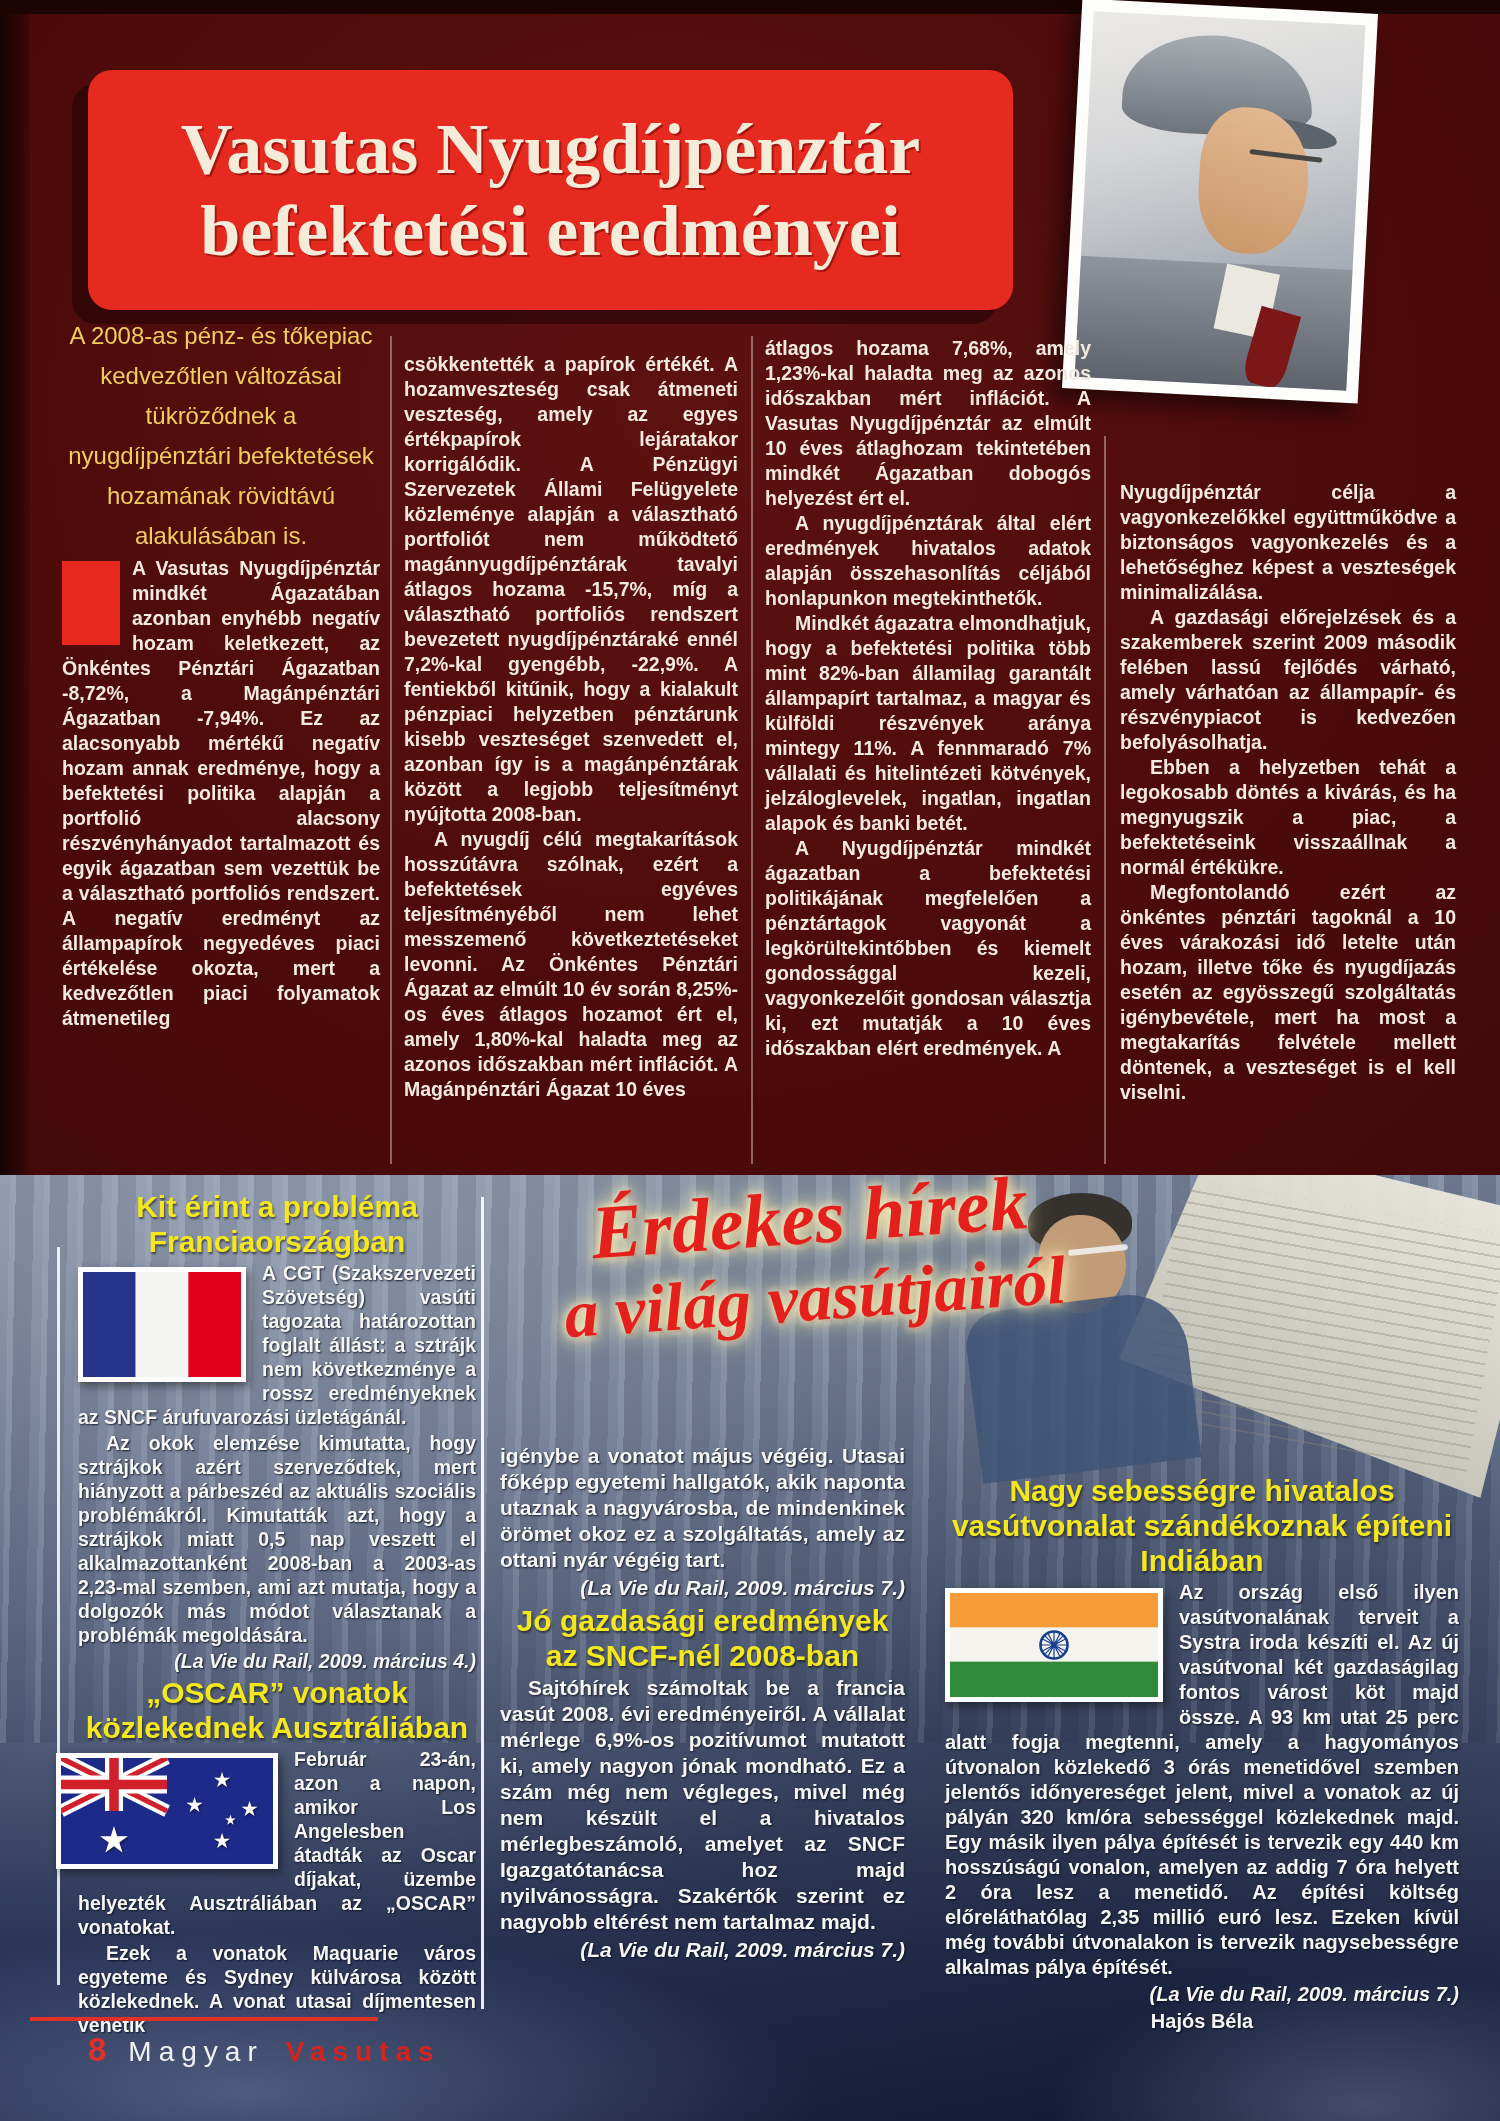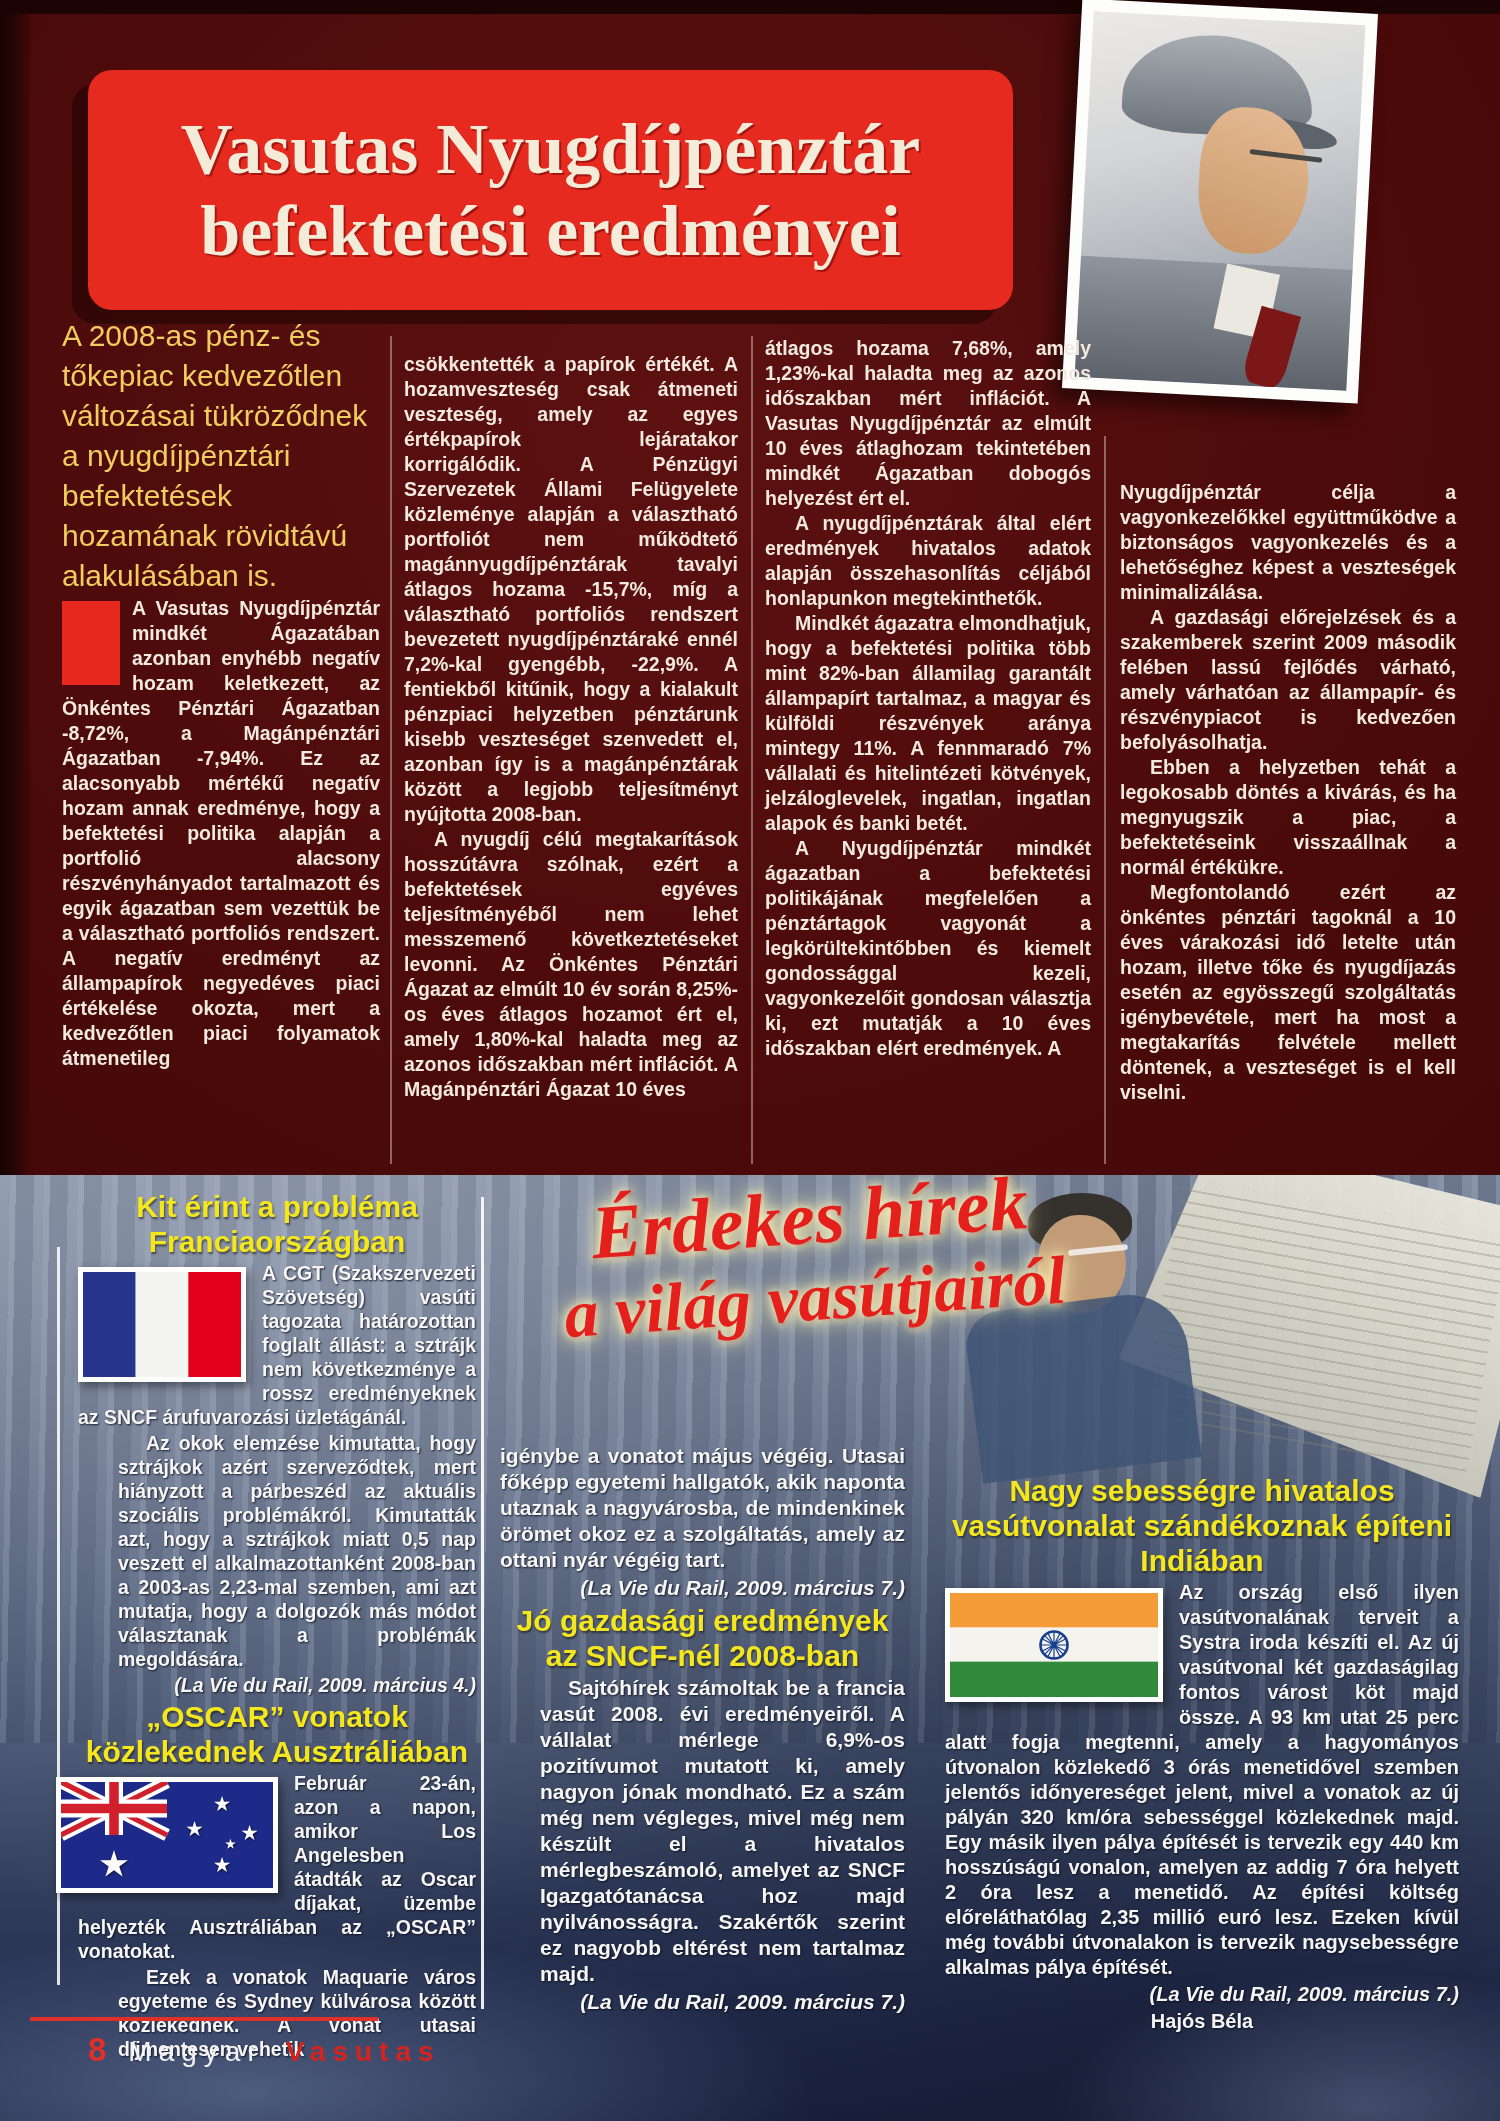--- a/index.html
+++ b/index.html
@@ -37,22 +37,22 @@
   .shirt{position:absolute;left:52%;bottom:14%;width:20%;height:18%;
     background:#eae8e1;transform:rotate(9deg);}
   .tie{position:absolute;left:64%;bottom:0;width:15%;height:21%;
     background:#7c1717;transform:rotate(13deg);border-radius:0 0 30% 30%;}
 
   
   .col{position:absolute;color:#f2e9df;font-weight:bold;font-size:19.5px;line-height:25px;
        text-align:justify;hyphens:auto;}
   .col p{margin:0;}
   .col p.indent{text-indent:30px;}
-  .intro{font-weight:normal;font-size:30px;line-height:40px;color:#f0cd5f;
-         text-align:left;margin:0 0 22px 0;hyphens:auto;}
+  .intro{font-weight:normal;font-size:24px;line-height:40px;color:#f0cd5f;
+         text-align:center;margin:0 0 22px 0;hyphens:auto;}
   .dropcap{float:left;width:58px;height:84px;background:#e6281e;margin:5px 12px 2px 0;}
   .col1{left:62px;top:316px;width:318px;}
   .col2{left:404px;top:352px;width:334px;}
   .col3{left:765px;top:336px;width:326px;}
   .col4{left:1120px;top:480px;width:336px;}
   .vline{position:absolute;width:2px;background:rgba(214,190,184,.5);}
   .v1{left:390px;top:336px;height:828px;}
   .v2{left:751px;top:336px;height:828px;}
   .v3{left:1104px;top:436px;height:728px;}
 
@@ -91,21 +91,21 @@
     text-align:center;font-family:"Liberation Serif",serif;font-style:italic;font-weight:bold;
     color:#e3201c;
     text-shadow:0 0 8px #fff6c8, 0 0 18px #ffeea2, 0 0 30px rgba(255,244,190,.8), 2px 2px 2px rgba(110,0,0,.35);}
   .bt1{font-size:76px;line-height:84px;}
   .bt2{font-size:68px;line-height:76px;}
 
   
   .b-col{position:absolute;color:#f7f6f4;font-weight:bold;text-align:justify;hyphens:auto;
     text-shadow:1px 1px 2px rgba(8,14,30,.85);}
   .b-col p{margin:0 0 2px 0;}
-  .b-col p.indent{text-indent:28px;margin-left:40px;}
+  .b-col p.indent{text-indent:28px;}
   .bl{left:78px;top:14px;width:398px;font-size:19.5px;line-height:24px;}
   .bm{left:500px;top:268px;width:405px;font-size:21px;line-height:26px;}
   .br{left:945px;top:298px;width:514px;font-size:20px;line-height:25px;}
   .yellow-h{color:#f4e71d;font-size:30px;line-height:35px;font-weight:bold;text-align:center;
     margin:0 0 12px 0;text-indent:0;text-shadow:1px 2px 2px rgba(20,20,20,.6);}
   .source{font-style:italic;text-align:right;margin:3px 0 10px 0;text-indent:0;}
   .author{text-align:center;margin:0;text-indent:0;}
 
   .wline-left{position:absolute;left:57px;top:72px;height:738px;width:3px;background:rgba(255,255,255,.85);}
   .wline-mid{position:absolute;left:481px;top:22px;height:812px;width:3px;background:rgba(255,255,255,.9);}

